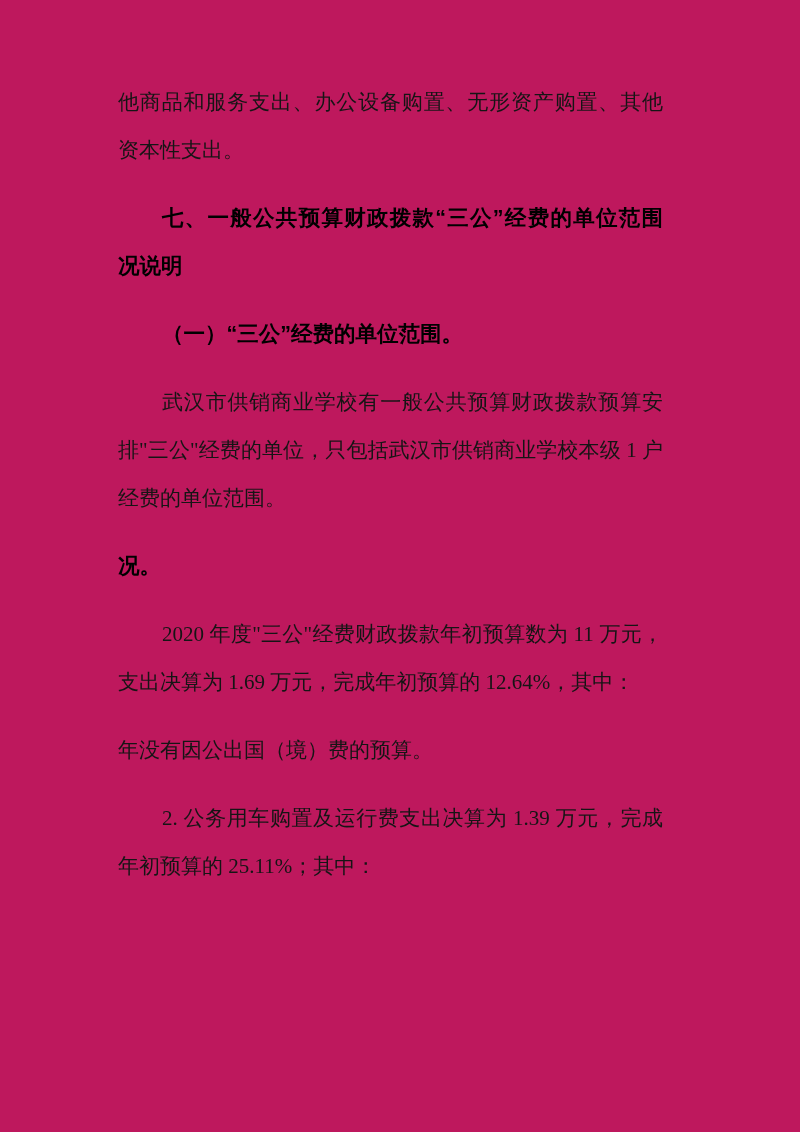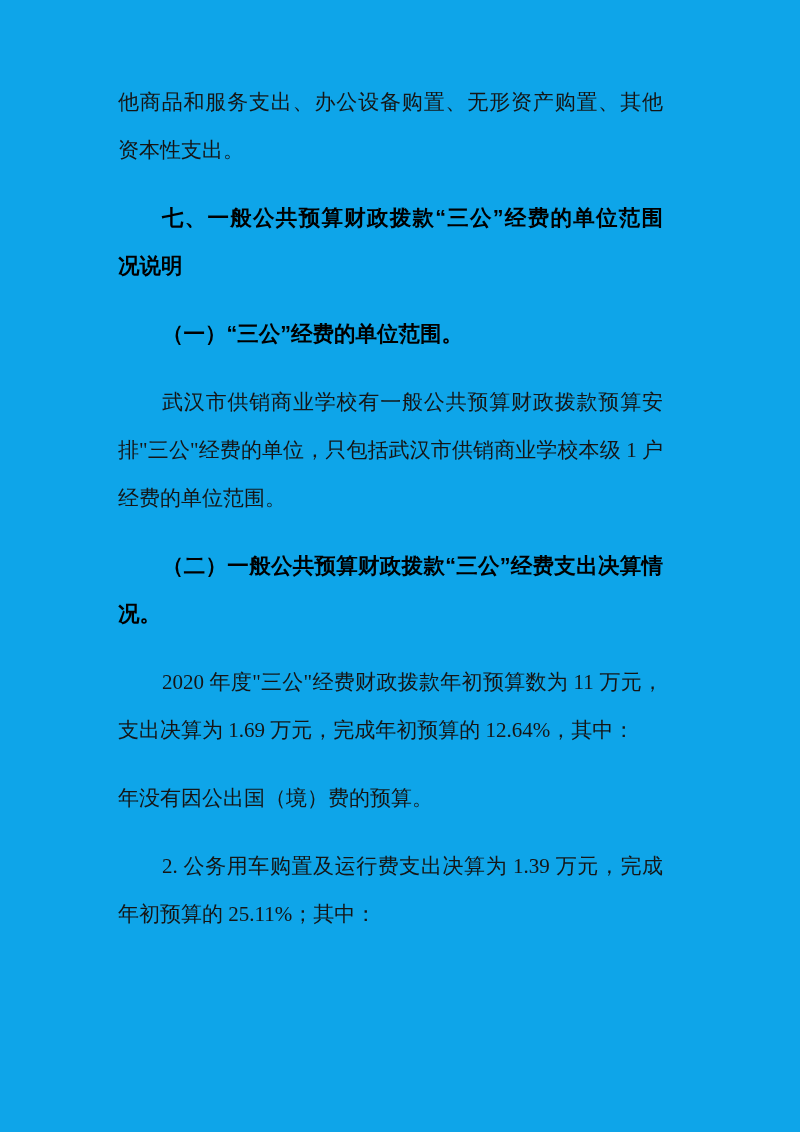--- a/index.html
+++ b/index.html
@@ -4,21 +4,21 @@
 <style>
   html, body {
     margin: 0;
     padding: 0;
     background: #ffffff;
   }
   .page {
     position: relative;
     width: 800px;
     height: 1132px;
-    background: #0ea5e9;
+    background: #be185d;
     overflow: hidden;
   }
   .content {
     position: absolute;
     left: 118px;
     top: 78px;
     width: 545px;
   }
   .para {
     margin: 0 0 20px 0;
@@ -59,21 +59,20 @@
       </div>
       <div class="para heading">
         <div class="line indent">（一）“三公”经费的单位范围。</div>
       </div>
       <div class="para body">
         <div class="line indent fill">武汉市供销商业学校有一般公共预算财政拨款预算安</div>
         <div class="line fill">排"三公"经费的单位，只包括武汉市供销商业学校本级 1 户</div>
         <div class="line">经费的单位范围。</div>
       </div>
       <div class="para heading">
-        <div class="line indent fill">（二）一般公共预算财政拨款“三公”经费支出决算情</div>
         <div class="line">况。</div>
       </div>
       <div class="para body">
         <div class="line indent fill">2020 年度"三公"经费财政拨款年初预算数为 11 万元，</div>
         <div class="line">支出决算为 1.69 万元，完成年初预算的 12.64%，其中：</div>
       </div>
       <div class="para body">
         <div class="line">年没有因公出国（境）费的预算。</div>
       </div>
       <div class="para body">

